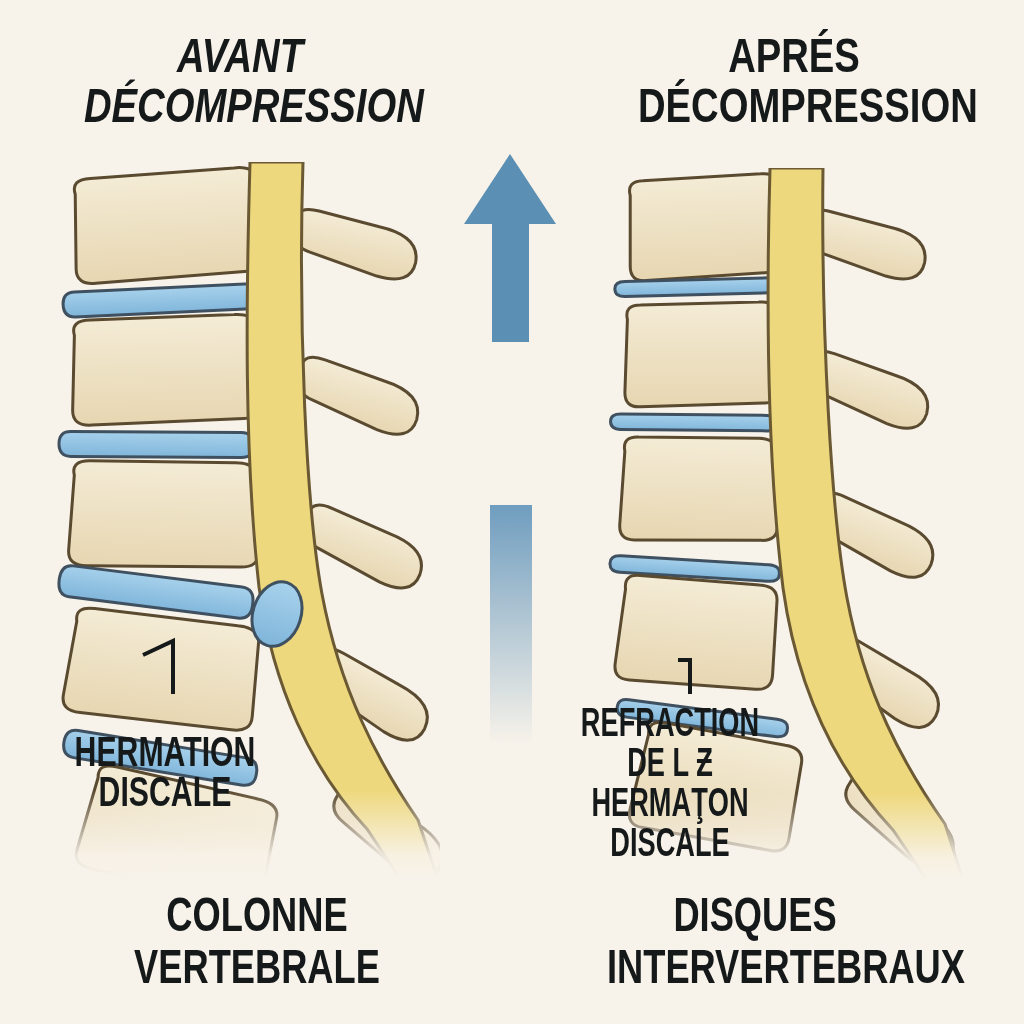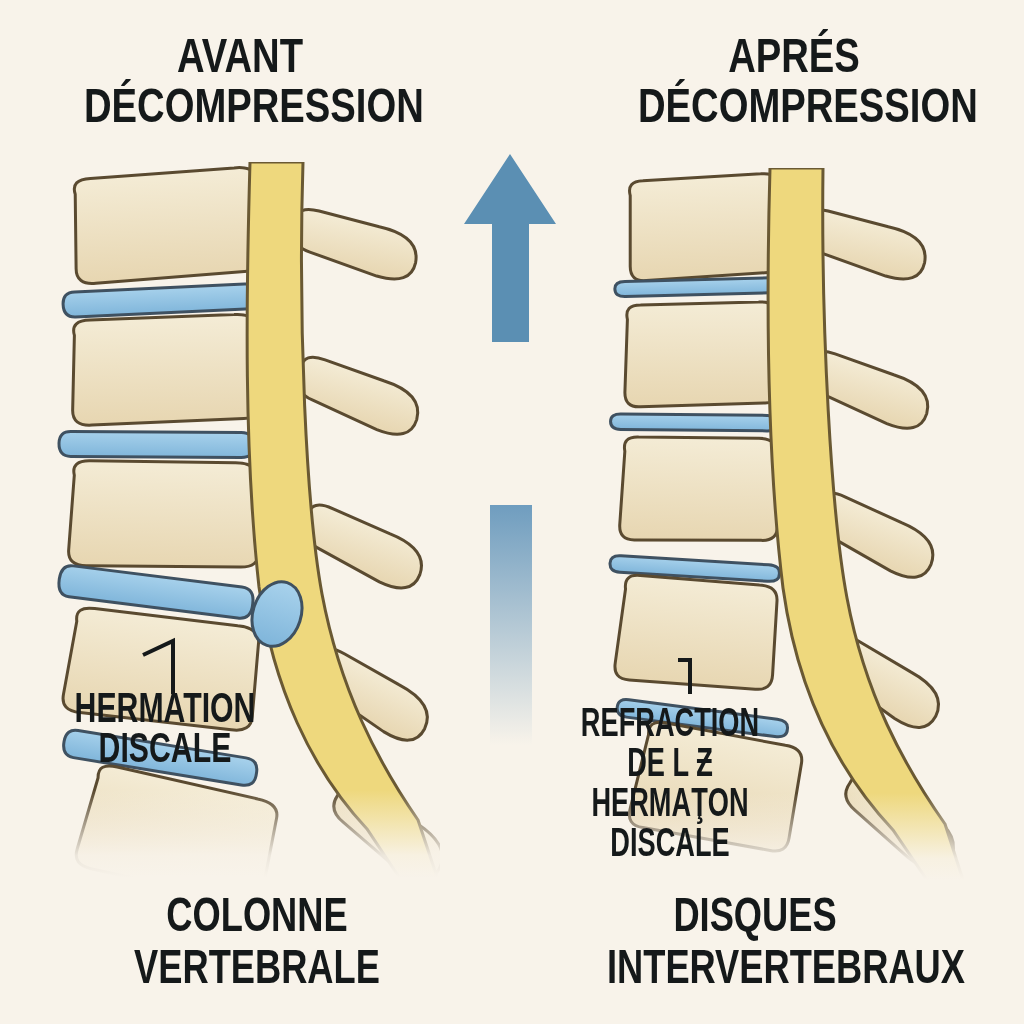--- a/index.html
+++ b/index.html
@@ -17,25 +17,25 @@
     color:var(--text);
   }
   .txt{position:absolute; text-align:center; font-weight:700; color:var(--text);}
   .ln{display:block; white-space:nowrap;}
   .title{font-size:49px; line-height:50px; letter-spacing:0px;}
   .title .ln{transform:scaleX(0.78);}
   .caption{font-size:49px; line-height:52px;}
   .caption .ln{transform:scaleX(0.74);}
   .centerlabel{font-size:38px; line-height:38px;}
   .centerlabel .ln{transform:scaleX(0.74);}
-  .annL{font-size:42px; line-height:40px;}
+  .annL{font-size:42px; line-height:40px;margin-top:44px;}
   .annL .ln{transform:scaleX(0.72);}
   .annR{font-size:40px; line-height:40px;}
   .annR .ln{transform:scaleX(0.68);}
-  .title-left{left:40px; top:30px; width:400px;}
+  .title-left{left:40px; top:30px; width:400px;font-style:italic;}
   .title-right{left:594px; top:30px; width:400px;}
   .center-label{left:350px; top:362px; width:300px;}
   .ann-left{left:15px; top:688px; width:300px;}
   .ann-right{left:520px; top:702px; width:300px;}
   .cap-left{left:57px; top:888px; width:400px;}
   .cap-right{left:555px; top:888px; width:400px;}
   .arrow-svg{position:absolute; left:459px; top:150px;}
   .gbar{
     position:absolute; left:490px; top:505px; width:42px; height:240px;
     background:linear-gradient(to bottom, var(--bar_top) 0%, rgba(248,243,234,0) 100%);

